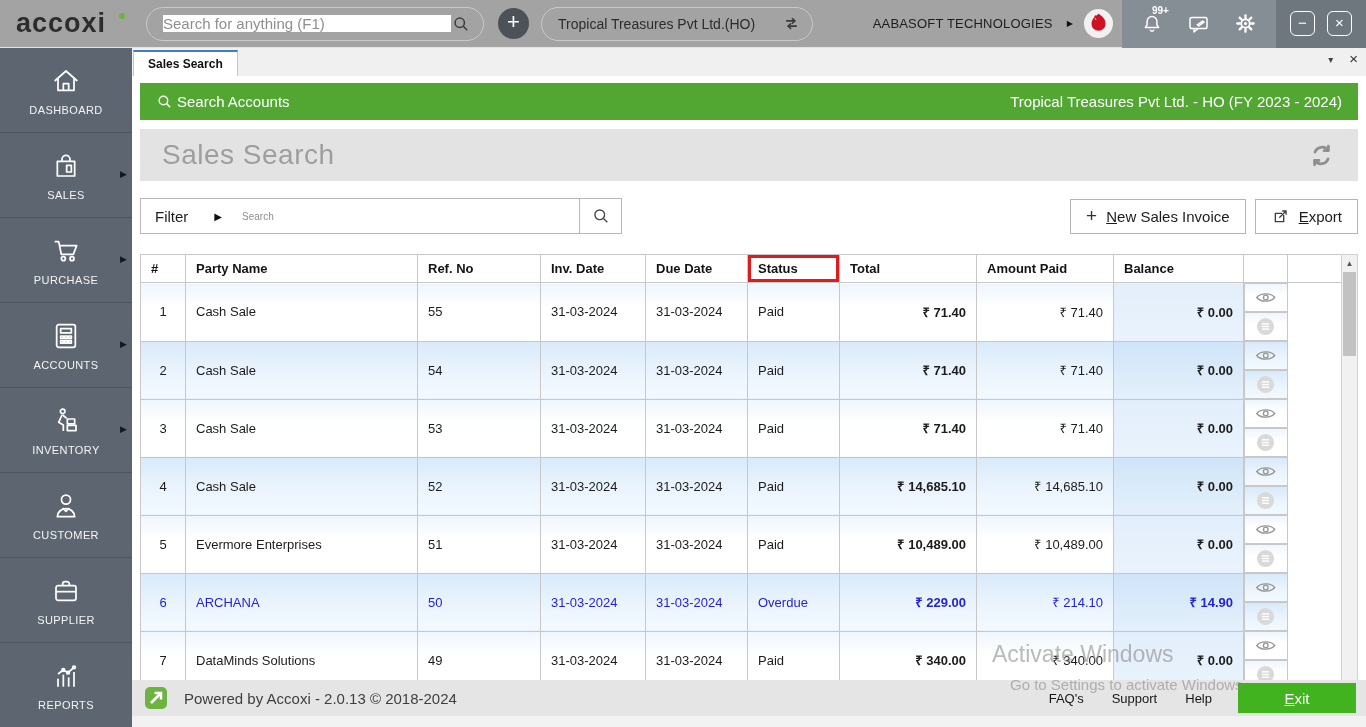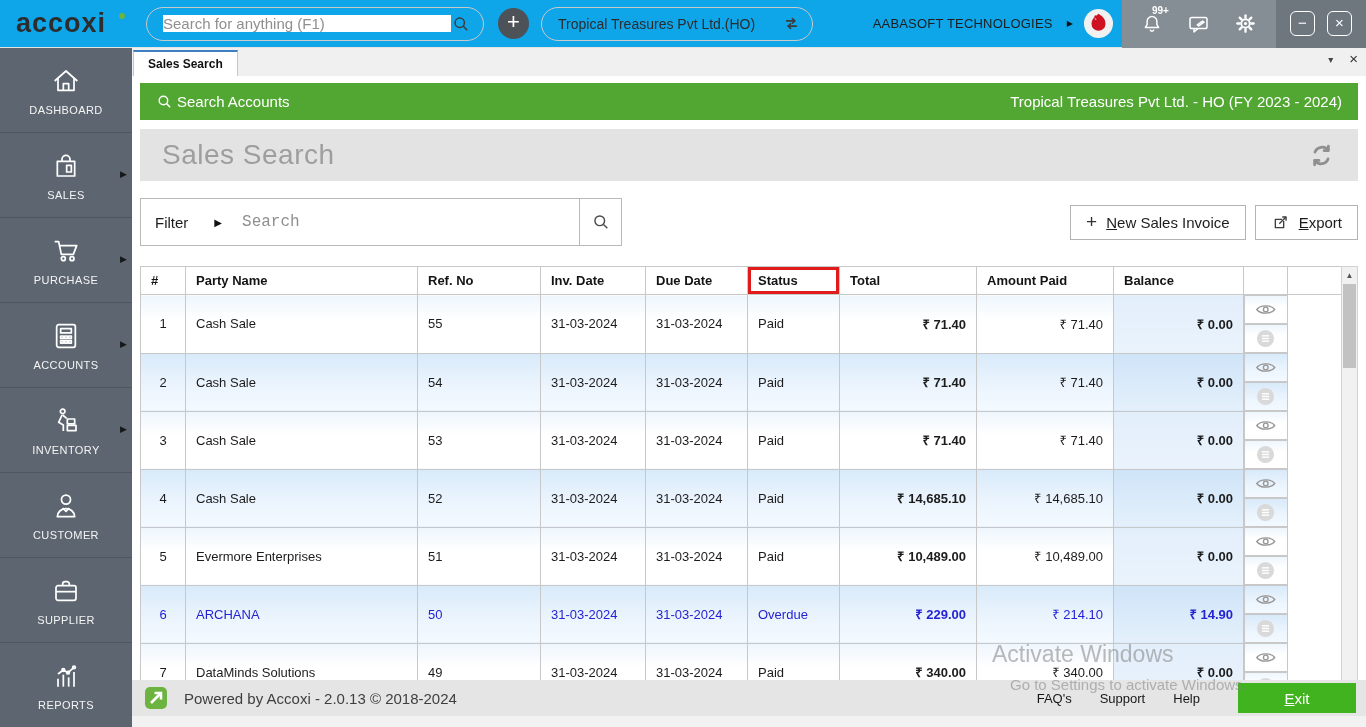--- a/index.html
+++ b/index.html
@@ -1,21 +1,21 @@
 <!DOCTYPE html>
 <html><head>
 <meta charset="utf-8">
 <style>
   * { margin:0; padding:0; box-sizing:border-box; }
   html,body { width:1366px; height:727px; overflow:hidden; }
   body { font-family:"Liberation Sans", sans-serif; background:#fff; }
   .app { position:relative; width:1366px; height:727px; overflow:hidden; }
 
   
-  .topbar { height:48px; background:#0ea5e9; display:flex; align-items:center; border-bottom:1px solid #e3e3e3; }
+  .topbar { height:48px; background:#a3a3a3; display:flex; align-items:center; border-bottom:1px solid #e3e3e3; }
   .logo { font-size:27px; font-weight:700; color:#2d2d2d; letter-spacing:1px; margin-left:16px; position:relative; width:112px; }
   .logo .logo-dot { position:absolute; right:3px; top:5px; width:6px; height:6px; border-radius:50%; background:#6db33f; }
   .search-pill { margin-left:18px; width:338px; height:34px; border:1px solid #c9c9c9; border-radius:18px; display:flex; align-items:center; padding:0 12px 0 16px; }
   .search-pill input { border:none; outline:none; flex:1; font-size:15px; color:#333; font-family:"Liberation Sans", sans-serif; }
   .search-pill input::placeholder { color:#8f8f8f; }
   .plus-btn { margin-left:14px; width:31px; height:31px; border-radius:50%; background:#4c5258; color:#fff; font-size:22px; line-height:28px; text-align:center; font-weight:400; cursor:pointer; flex:0 0 auto; }
   .company-pill { margin-left:12px; width:272px; height:34px; border:1px solid #c9c9c9; border-radius:18px; display:flex; align-items:center; padding:0 10px 0 16px; }
   .company-pill .company-name { flex:1; font-size:14px; color:#2c2c2c; white-space:nowrap; overflow:hidden; }
   .account { margin-left:auto; display:flex; align-items:center; gap:14px; font-size:13px; color:#1d1d1d; letter-spacing:.2px; }
   .account .caret { font-size:8px; color:#111; }
@@ -48,24 +48,24 @@
   .greenbar { height:37px; background:#52a733; color:#fff; display:flex; align-items:center; padding:0 16px; }
   .greenbar .gb-left { display:flex; align-items:center; gap:4px; font-size:15px; cursor:pointer; }
   .greenbar .gb-right { margin-left:auto; font-size:15px; }
 
   .titlebar { height:52px; background:#e3e3e3; margin-top:9px; display:flex; align-items:center; padding:0 22px; }
   .page-title { font-size:28px; font-weight:300; color:#9e9e9e; letter-spacing:.5px; }
   .refresh { margin-left:auto; cursor:pointer; }
 
   
   .toolbar { margin-top:17px; display:flex; align-items:center; }
-  .filterbox { display:flex; align-items:center; width:482px; height:48px; border:1px solid #b9b9b9; background:#fff; }
+  .filterbox { display:flex; align-items:center; width:482px; height:36px; border:1px solid #b9b9b9; background:#fff; }
   .filter-label { display:flex; align-items:center; gap:26px; padding:0 12px 0 14px; font-size:15px; color:#1c1c1c; cursor:pointer; }
   .filter-label .f-arrow { font-size:10px; color:#111; }
-  .filterbox input { flex:1; border:none; outline:none; font-size:16px; color:#15803d; padding:0 8px; font-family:Liberation Mono, monospace; }
+  .filterbox input { flex:1; border:none; outline:none; font-size:10px; color:#15803d; padding:0 8px; font-family:Liberation Sans, sans-serif; }
   .filterbox input::placeholder { color:#8f8f8f; }
   .filter-search-btn { width:42px; height:100%; border-left:1px solid #b9b9b9; display:flex; align-items:center; justify-content:center; cursor:pointer; background:#fff; }
   .toolbar-buttons { margin-left:auto; display:flex; gap:9px; }
   .tb-btn { height:35px; border:1px solid #b3b3b3; background:#fff; display:flex; align-items:center; gap:9px; padding:0 15px; font-size:15px; color:#1c1c1c; cursor:pointer; }
   .tb-btn .plus-glyph { font-size:19px; font-weight:300; color:#333; }
 
   
   .tablewrap { position:relative; margin-top:20px; width:1218px; }
   table.sales { border-collapse:collapse; table-layout:fixed; width:1201px; }
   table.sales th, table.sales td { border:1px solid #c8c8c8; overflow:hidden; white-space:nowrap; }
@@ -85,21 +85,21 @@
 
   
   .vscroll { position:absolute; right:0; top:0; bottom:0; width:17px; background:#f1f1f1; border:1px solid #d2d2d2; }
   .vs-arrow { height:16px; display:flex; align-items:center; justify-content:center; font-size:8px; color:#555; cursor:pointer; }
   .vs-thumb { position:absolute; top:17px; left:1px; right:1px; height:84px; background:#c2c2c2; cursor:grab; }
 
   
   .footer { height:36px; background:#e5e5e5; display:flex; align-items:center; padding:0 10px 0 12px; }
   .footer-logo { width:24px; height:24px; }
   .powered { margin-left:16px; font-size:15px; color:#3f3f3f; }
-  .footer-links { margin-left:auto; display:flex; gap:28px; font-size:13px; color:#161616; margin-right:38px; }
+  .footer-links { margin-left:auto; display:flex; gap:28px; font-size:13px; color:#161616; margin-right:26px; }
   .footer-links span { cursor:pointer; }
   .exit-btn { width:118px; height:30px; background:#41b31f; color:#fff; font-size:15px; display:flex; align-items:center; justify-content:center; cursor:pointer; }
   .substrip { height:11px; background:#f2f2f2; }
 
   
   .watermark { position:absolute; left:992px; top:641px; color:rgba(130,130,130,.55); pointer-events:none; z-index:50; }
   .watermark .wm1 { font-size:23px; }
   .watermark .wm2 { font-size:15px; margin-top:8px; margin-left:18px; white-space:nowrap; }
 
   svg { display:block; }

